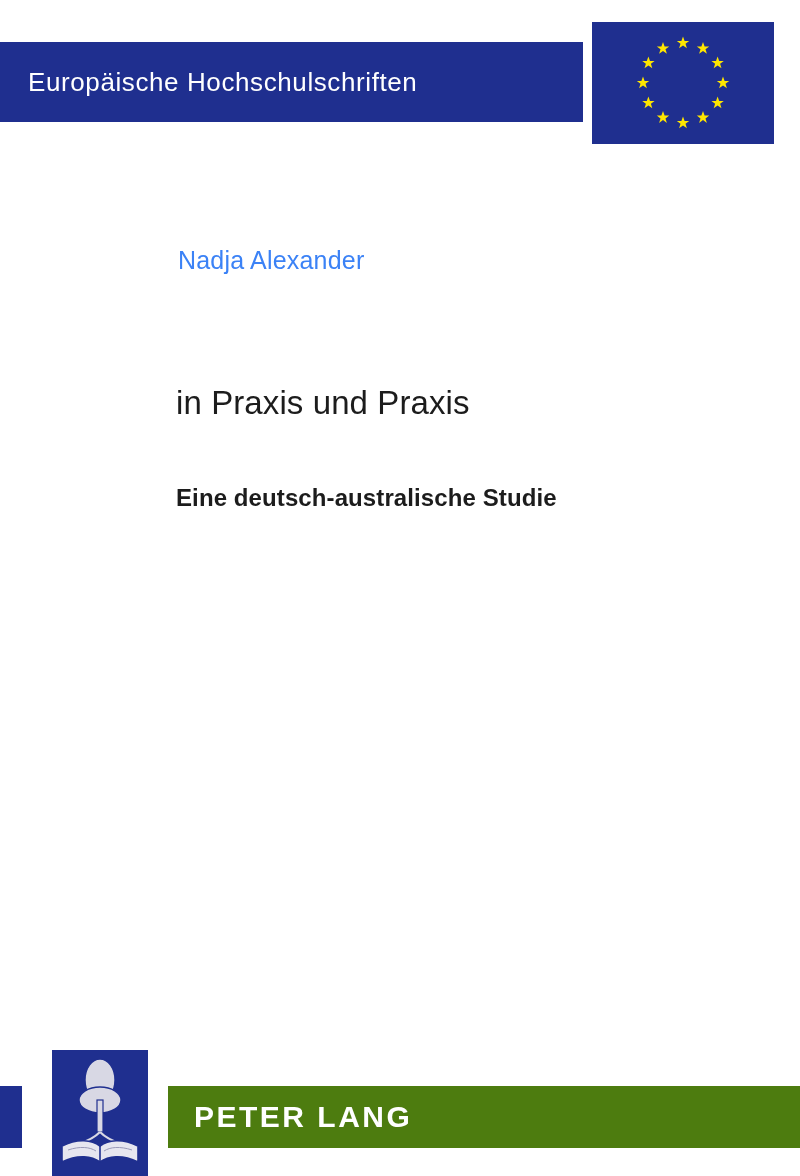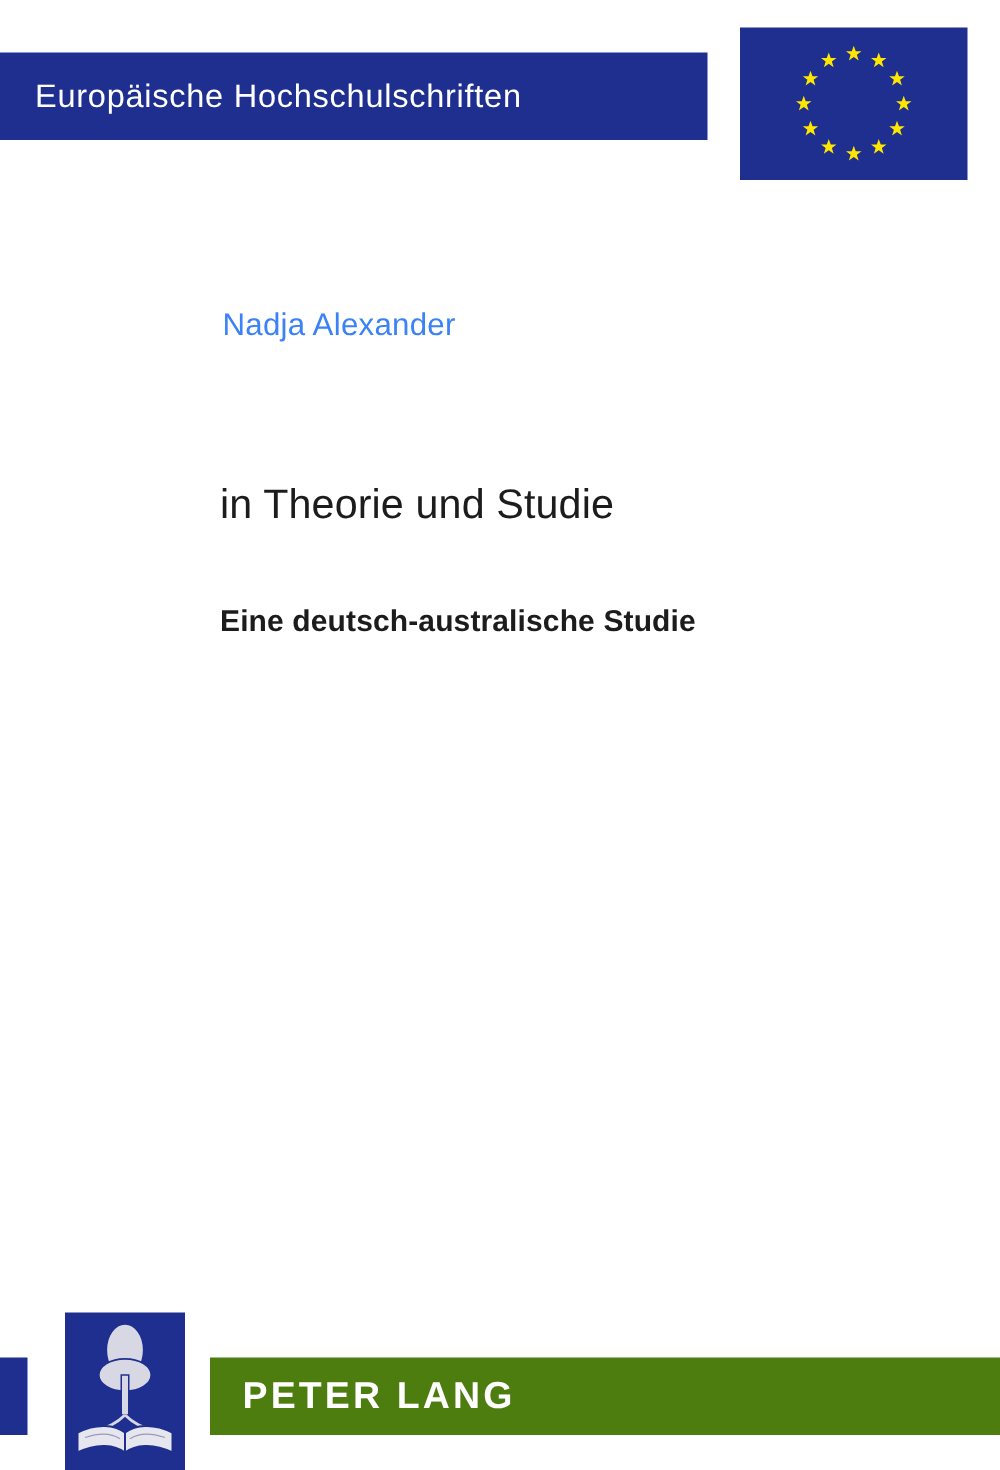--- a/index.html
+++ b/index.html
@@ -17,22 +17,23 @@
     background: #ffffff;
     overflow: hidden;
   }
 
   
   .series-banner {
     position: absolute;
     left: 0;
     top: 42px;
     width: 566px;
-    height: 70px;
-    background: #1f2f8f;
+    height: 80px;
+    background: #1f2f8f;
+    padding-left: 17px;
   }
   .series-banner-text {
     position: absolute;
     left: 28px;
     top: 50%;
     transform: translateY(-50%);
     color: #ffffff;
     font-size: 26px;
     letter-spacing: 0.6px;
     white-space: nowrap;
@@ -183,21 +184,21 @@
         <g transform="translate(71,26.4)">
           <polygon points="0,-6.5 1.6,-2 6.2,-2 2.5,0.8 3.9,5.3 0,2.5 -3.9,5.3 -2.5,0.8 -6.2,-2 -1.6,-2"></polygon>
         </g>
       </g>
     </svg>
   </div>
 
   <div class="author">Nadja Alexander</div>
 
   <div class="title">
-    <span class="title-line-2">in Theorie und Studie</span>
+    <span class="title-line-2">in Praxis und Praxis</span>
   </div>
 
   <div class="subtitle">Eine deutsch-australische Studie</div>
 
   <div class="publisher-bar">
     <div class="publisher-name">PETER LANG</div>
   </div>
 
   <div class="logo-left-stub"></div>
 

